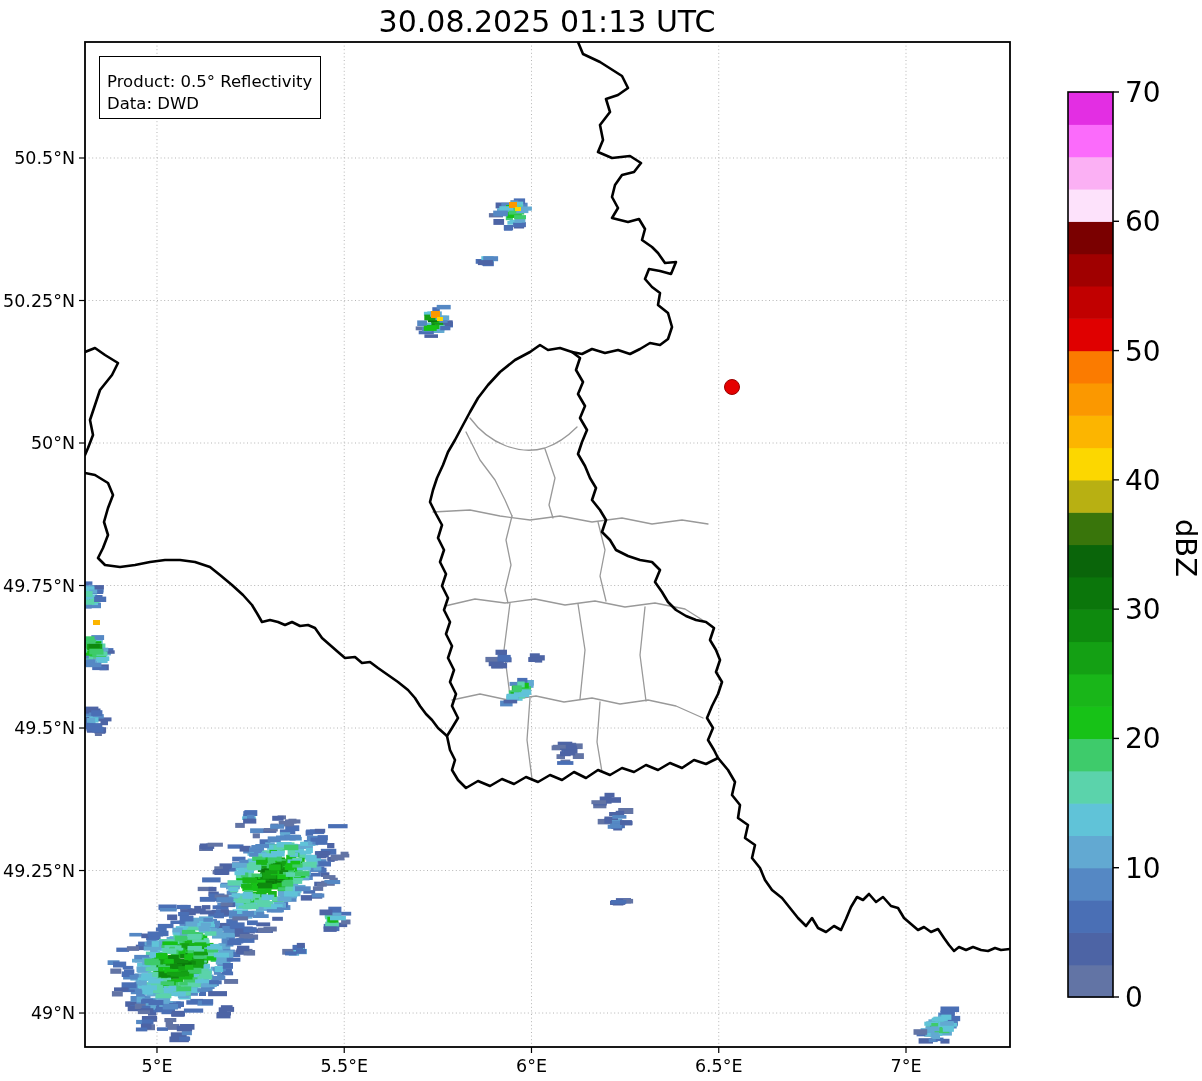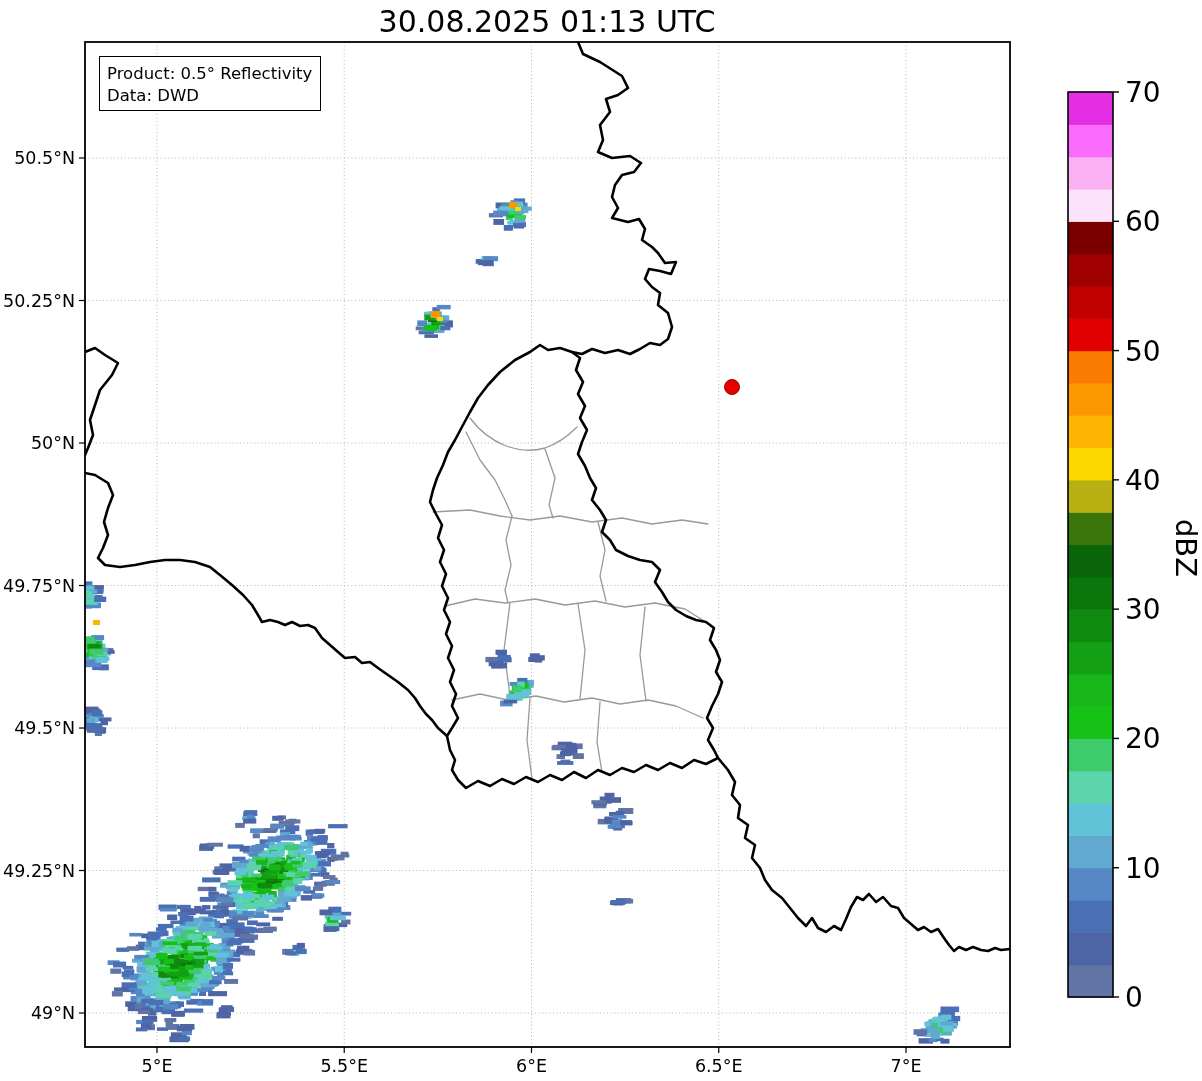--- a/index.html
+++ b/index.html
@@ -6,21 +6,21 @@
   .stage{
     position:relative;width:1202px;height:1081px;background:#ffffff;
     font-family:"DejaVu Sans","Liberation Sans",sans-serif;overflow:hidden;
   }
   .fig-title{
     position:absolute;left:547px;top:4px;transform:translateX(-50%);
     font-size:30px;color:#000;white-space:nowrap;
   }
   .annotation{
     position:absolute;left:99px;top:56px;background:#ffffff;
-    border:1.4px solid #000;padding:6px 8px 3px 7px;
+    border:1.4px solid #000;padding:14px 8px 3px 7px;
     font-size:16.5px;line-height:1.32;color:#000;z-index:5;
   }
   svg{position:absolute;left:0;top:0;}
   text{font-family:"DejaVu Sans","Liberation Sans",sans-serif;fill:#000;}
 </style>
 </head>
 <body>
 
 <div class="stage">
 

